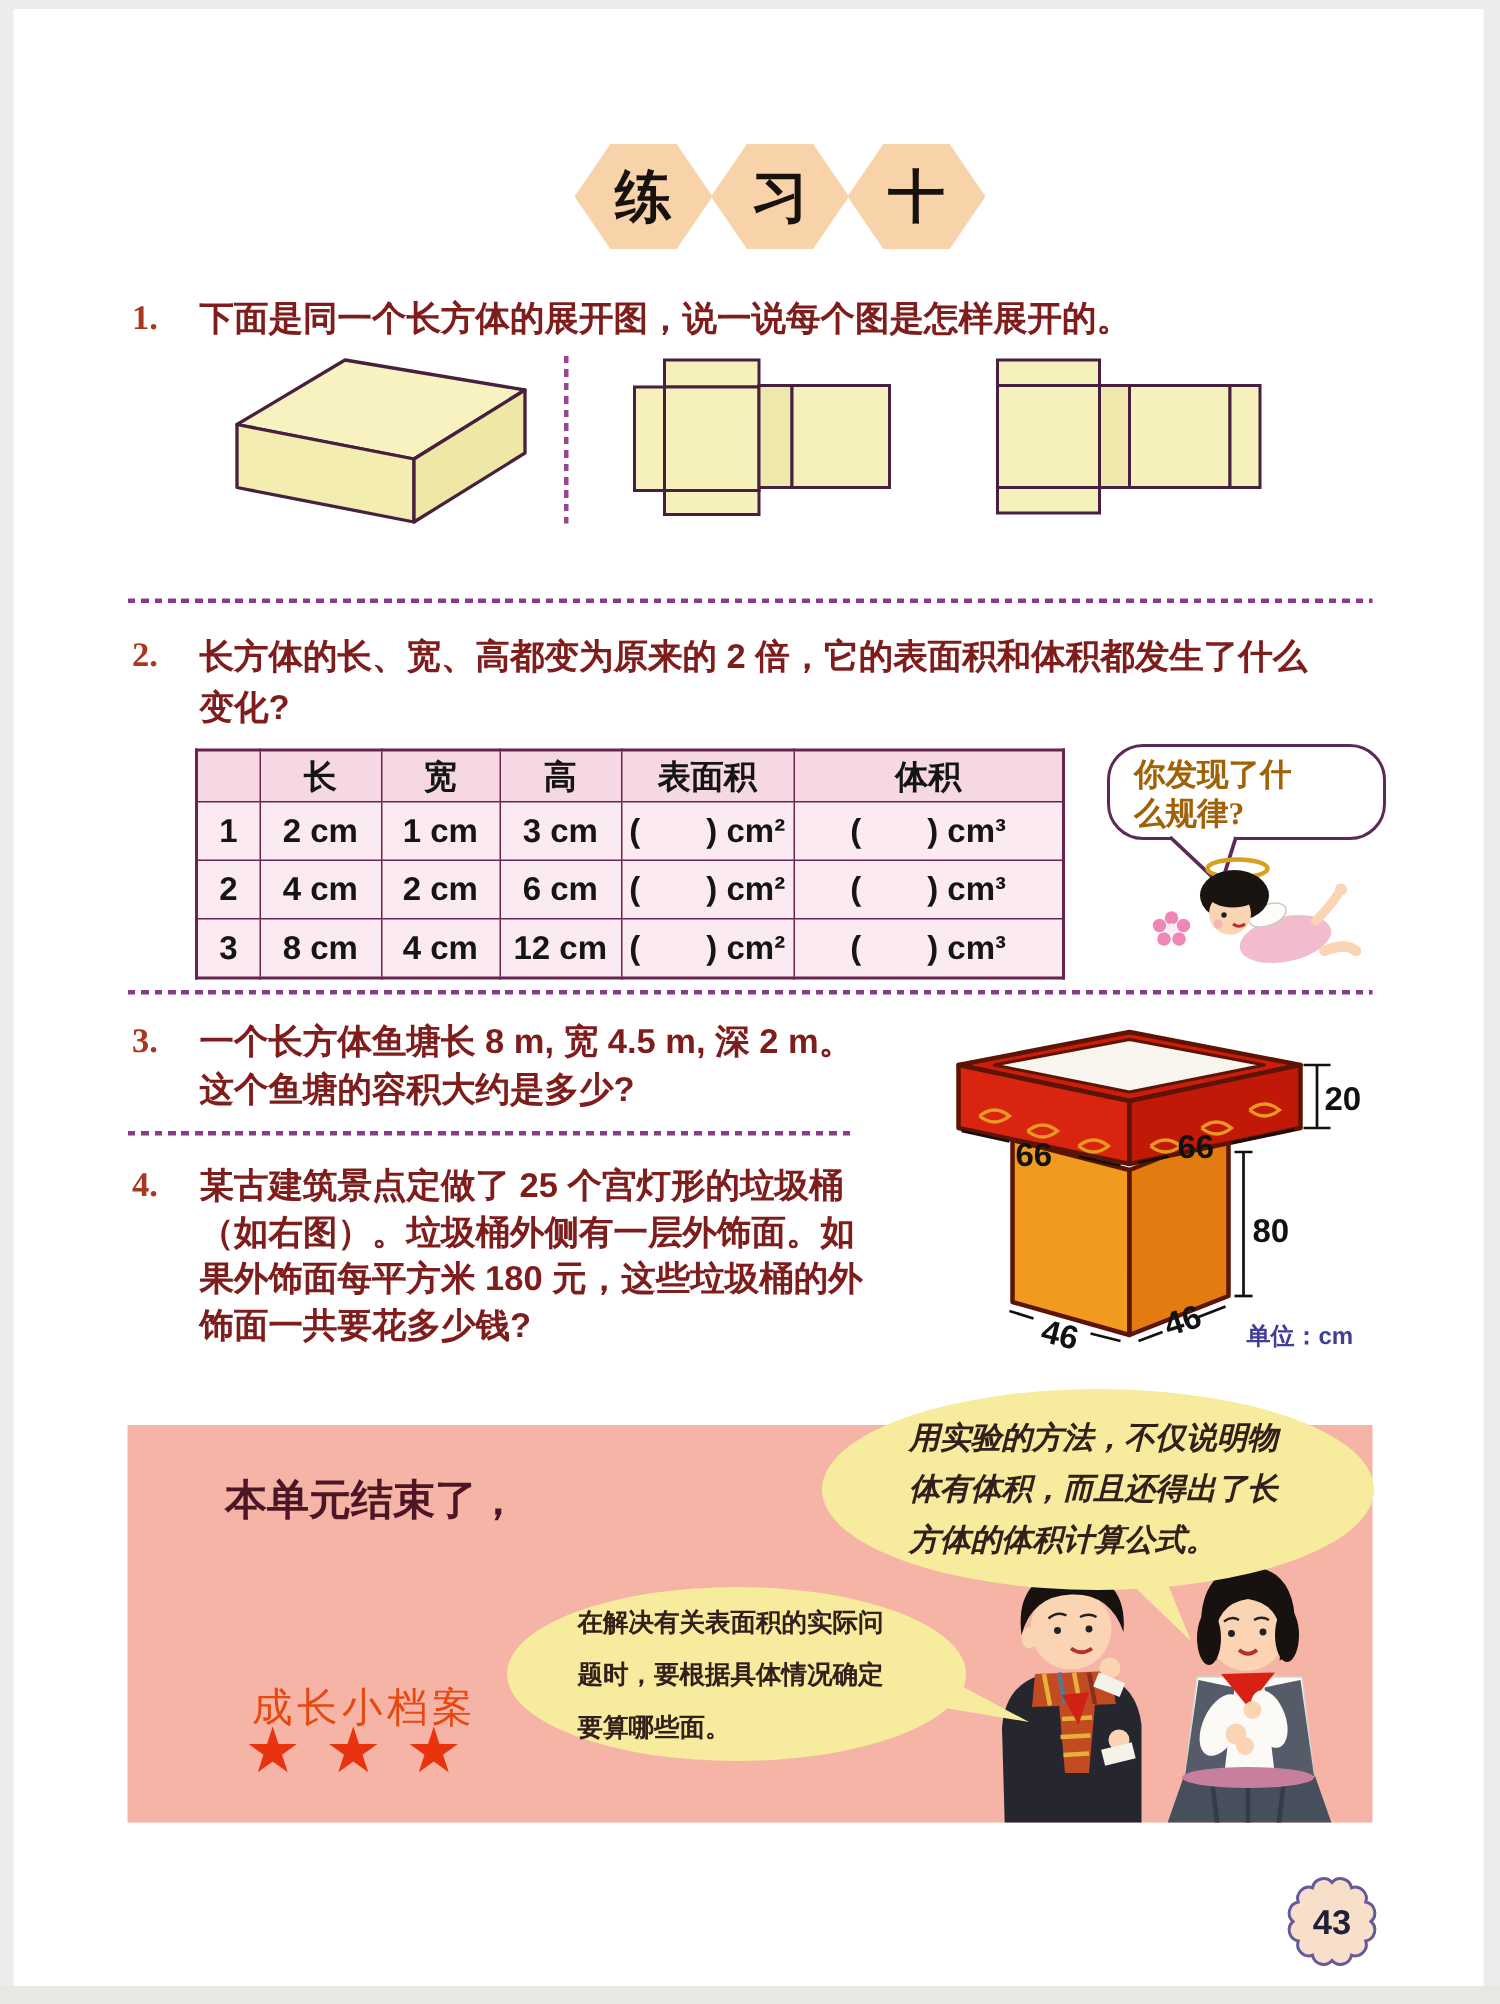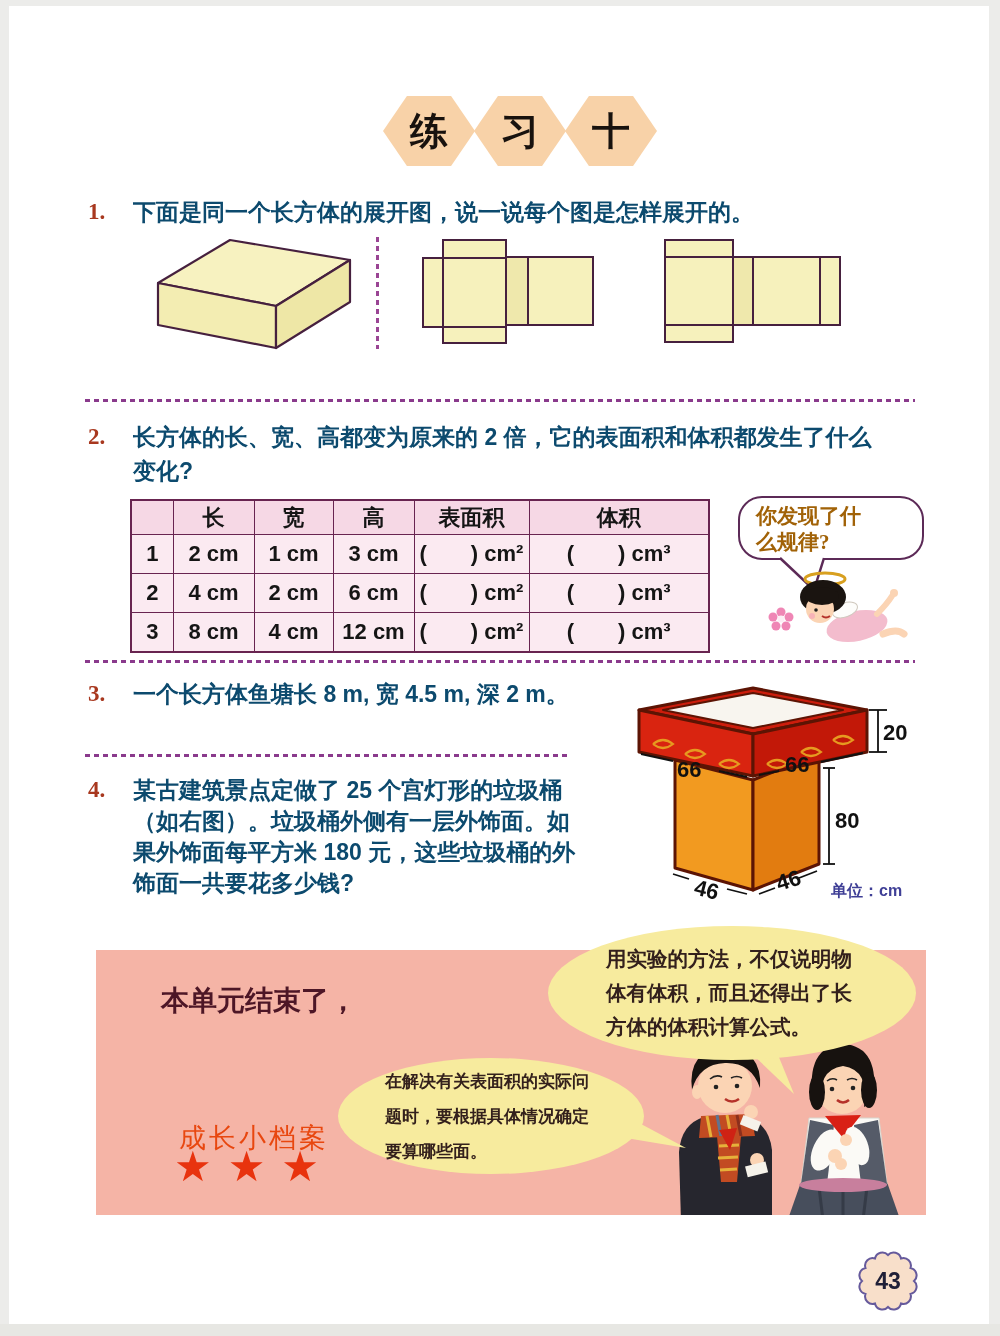--- a/index.html
+++ b/index.html
@@ -9,39 +9,39 @@
   .edge{position:absolute;background:#ececea;}
   
   .hexrow{position:absolute;left:383px;top:96px;display:flex;}
   .hex{width:92px;height:70px;margin-right:-1px;background:#f8d2a8;
        clip-path:polygon(26% 0,74% 0,100% 50%,74% 100%,26% 100%,0 50%);
        display:flex;align-items:center;justify-content:center;
        font-family:"Liberation Serif","DejaVu Serif",serif;font-size:38px;font-weight:600;color:#18120e;}
   
   .qnum{position:absolute;font-family:"Liberation Serif","DejaVu Serif",serif;
         font-size:23px;font-weight:700;color:#a8381f;}
-  .qtext{position:absolute;font-size:23px;font-weight:600;line-height:31px;color:#0c4a6e;}
+  .qtext{position:absolute;font-size:23px;font-weight:600;line-height:31px;color:#7f1d1d;}
   .hdots{position:absolute;height:3px;
          background:repeating-linear-gradient(90deg,#8a3a8c 0 5px,transparent 5px 9px);}
   .vdots{position:absolute;width:3px;
          background:repeating-linear-gradient(180deg,#9a4494 0 5px,transparent 5px 9px);}
   
   table.ptable{position:absolute;left:130px;top:499px;border-collapse:collapse;table-layout:fixed;
          font-size:22px;}
   .ptable th,.ptable td{border:1.5px solid #682450;text-align:center;vertical-align:middle;padding:0;}
   .ptable th{background:#f6d8e5;height:33px;font-weight:700;font-size:22px;}
   .ptable td{background:#fbeaf1;height:38px;font-weight:600;}
   .ptable{border:2.5px solid #682450;}
   
   .bubble{position:absolute;left:738px;top:496px;width:186px;height:64px;box-sizing:border-box;
           background:#fff;border:2.5px solid #5c2a57;border-radius:24px;padding:5px 0 0 16px;}
   .bubble span{display:block;width:112px;font-family:"Liberation Serif","DejaVu Serif",serif;
           font-size:21px;line-height:26px;color:#a16207;font-weight:600;}
   
-  .panel{position:absolute;left:85px;top:950px;width:830px;height:265px;background:#f5b4a6;overflow:hidden;margin-left:11px;}
+  .panel{position:absolute;left:85px;top:950px;width:830px;height:265px;background:#f5b4a6;overflow:hidden;}
   .prompt{position:absolute;left:65px;top:28px;font-family:"Liberation Serif","DejaVu Serif",serif;
           font-size:28px;line-height:46px;font-weight:700;color:#4d1626;}
   .ybubble{position:absolute;background:#f7eb9e;border-radius:50%;display:flex;align-items:center;justify-content:center;}
   .ybubble span{font-family:"Liberation Serif","DejaVu Serif",serif;color:#33201c;font-weight:600;}
   .archive{position:absolute;left:83px;top:170px;font-size:27px;font-weight:400;color:#e8470f;letter-spacing:3px;}
   .stars{position:absolute;left:78px;top:192px;font-size:42px;color:#e8330e;letter-spacing:16px;}
   svg text{font-family:"Liberation Sans","DejaVu Sans",sans-serif;}
 </style>
 </head>
 <body>
@@ -177,20 +177,21 @@
     <ellipse cx="57" cy="30" rx="17" ry="9" fill="#1a1410"></ellipse>
     <circle cx="51" cy="44" r="1.8" fill="#222"></circle>
     <circle cx="47" cy="50" r="3" fill="#f5a8b8" opacity="0.75"></circle>
     <path d="M57,50 q4,3 8,0" stroke="#b5322a" stroke-width="2" fill="none"></path>
   </svg>
 
   <div class="hdots" style="left:85px;top:660px;width:830px;"></div>
 
   <div class="qnum" style="left:88px;top:681px;">3.</div>
   <div class="qtext" style="left:133px;top:679px;white-space:nowrap;text-align:center;">一个长方体鱼塘长 8 m, 宽 4.5 m, 深 2 m。</div>
+  <div class="qtext" style="left:133px;top:711px;white-space:nowrap;">这个鱼塘的容积大约是多少?</div>
 
   <div class="hdots" style="left:85px;top:754px;width:482px;"></div>
 
   <div class="qnum" style="left:88px;top:777px;">4.</div>
   <div class="qtext" style="left:133px;top:775px;width:452px;">某古建筑景点定做了 25 个宫灯形的垃圾桶（如右图）。垃圾桶外侧有一层外饰面。如果外饰面每平方米 180 元，这些垃圾桶的外饰面一共要花多少钱?</div>
 
   <svg class="abs" style="left:633px;top:682px;" width="305" height="230" viewBox="0 0 305 230">
 
     <g stroke="#5c1404" stroke-width="3" stroke-linejoin="round">
       <polygon points="42,78 120,98 120,208 42,186" fill="#f29a20"></polygon>
@@ -297,21 +298,21 @@
         <circle cx="217" cy="108" r="6" fill="#fbd4b4"></circle>
         <circle cx="212" cy="132" r="6" fill="#fbd4b4"></circle>
         <ellipse cx="214" cy="153" rx="44" ry="7" fill="#c87f9d"></ellipse>
       </g>
     </svg>
   </div>
 
   <svg class="abs" style="left:736px;top:1048px;" width="70" height="52" viewBox="0 0 70 52">
     <polygon points="12,2 58,46 40,2" fill="#f7eb9e"></polygon>
   </svg>
-  <div class="ybubble" style="left:548px;top:926px;width:368px;height:134px;">
+  <div class="ybubble" style="left:548px;top:926px;width:368px;height:134px;font-style:italic;">
     <span style="width:252px;font-size:20.5px;line-height:34px;">用实验的方法，不仅说明物体有体积，而且还得出了长方体的体积计算公式。</span>
   </div>
 
   <svg class="abs" style="left:624px;top:1112px;" width="66" height="44" viewBox="0 0 66 44">
     <polygon points="2,4 62,36 2,26" fill="#f7eb9e"></polygon>
   </svg>
   <div class="ybubble" style="left:338px;top:1058px;width:306px;height:116px;">
     <span style="width:212px;font-size:17px;line-height:35px;">在解决有关表面积的实际问题时，要根据具体情况确定要算哪些面。</span>
   </div>
 

